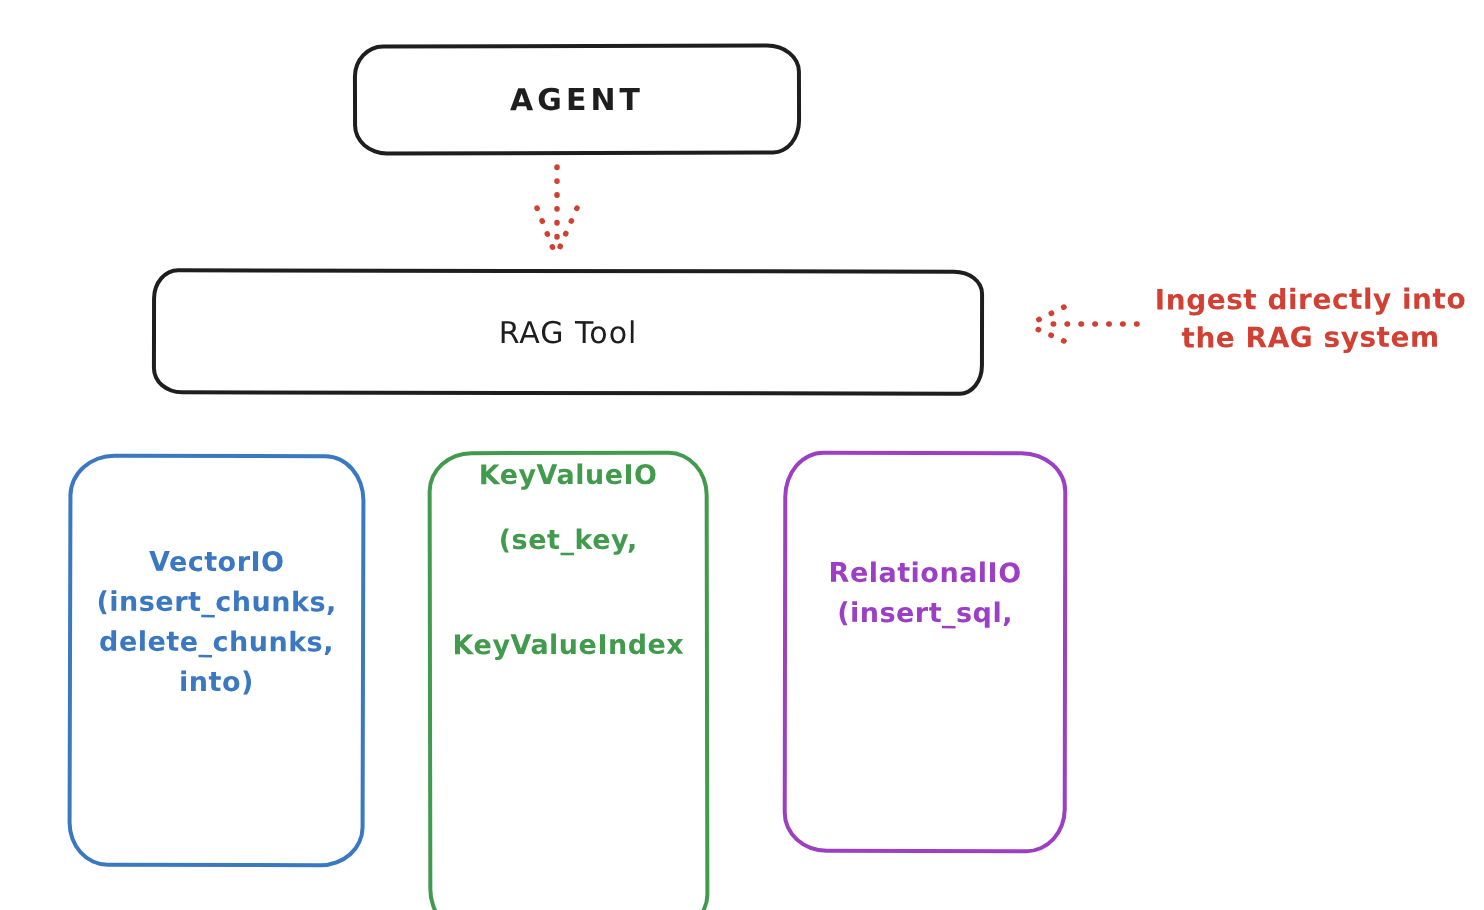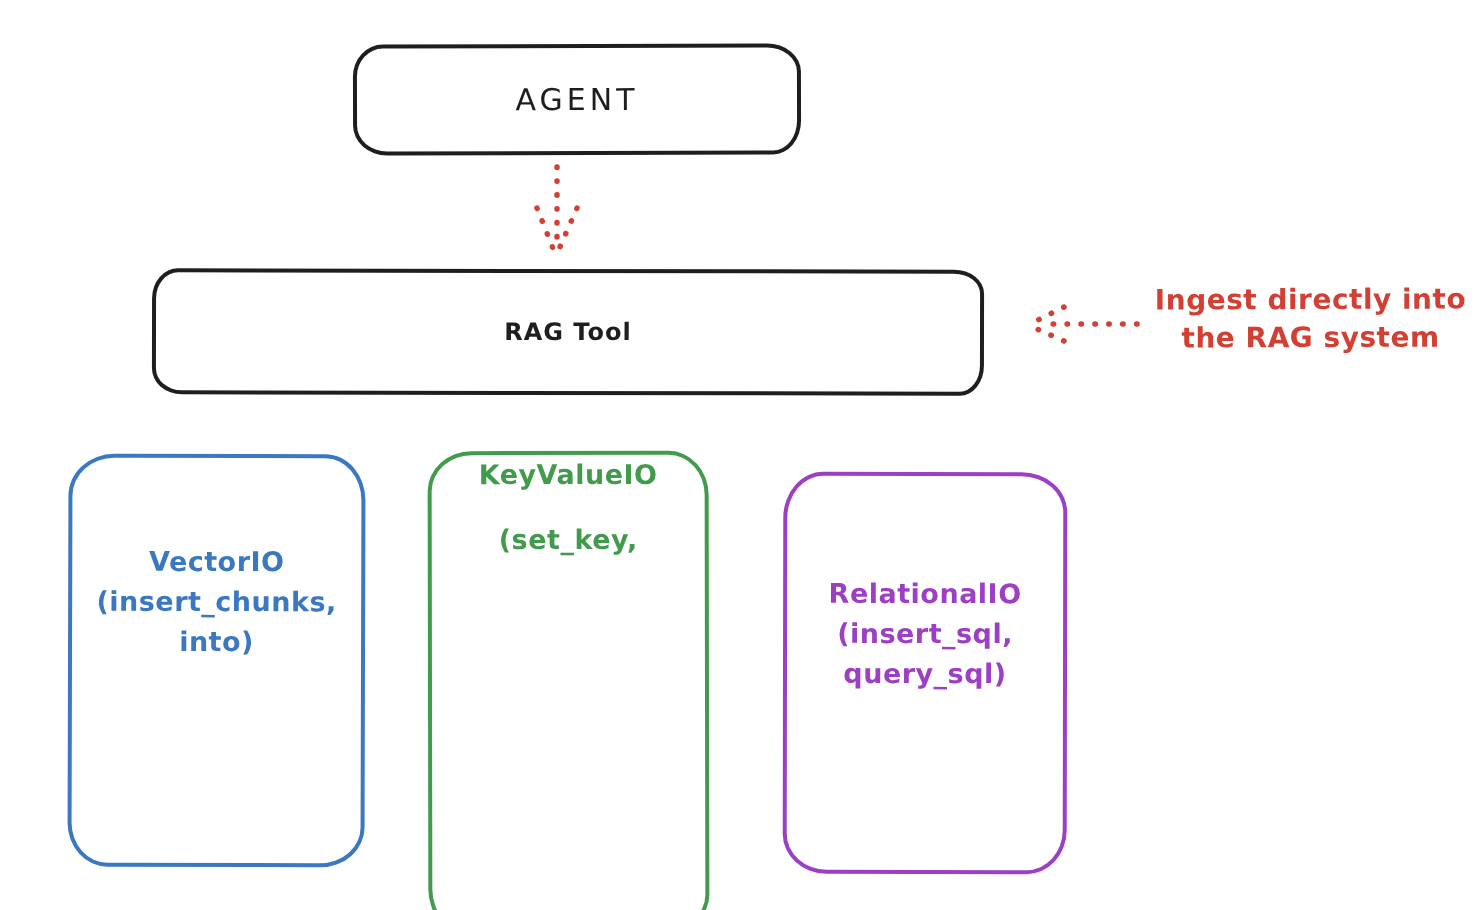--- a/index.html
+++ b/index.html
@@ -29,32 +29,32 @@
     color: #1e1e1e;
   }
   .agent-node {
     left: 353px; top: 44px;
     width: 448px; height: 111px;
     border-radius: 30px 34px 28px 34px / 32px 28px 34px 30px;
     transform: rotate(-0.15deg);
   }
   .agent-node .label {
     font-size: 30px;
-    font-weight: 400;
+    font-weight: 700;
     letter-spacing: 4px;
   }
   .rag-node {
     left: 152px; top: 269px;
     width: 832px; height: 126px;
     border-radius: 26px 30px 24px 30px / 30px 24px 30px 26px;
     transform: rotate(0.1deg);
   }
   .rag-node .label {
-    font-size: 24px;
-    font-weight: 700;
+    font-size: 30px;
+    font-weight: 400;
     letter-spacing: 1px;
   }
   
   .backend {
     flex-direction: column;
     align-items: center;
     justify-content: flex-start;
     text-align: center;
     font-size: 27px;
     font-weight: 600;
@@ -80,21 +80,20 @@
     gap: 25px;
   }
   .relational-node {
     left: 783px; top: 451px;
     width: 284px; height: 402px;
     border: 4px solid #9c3fc4;
     color: #9c3fc4;
     border-radius: 40px 46px 40px 44px / 46px 40px 44px 40px;
     padding-top: 98px;
     transform: rotate(0.1deg);
-    margin-top: 21px;
   }
   .bline { display: block; }
   .index-label { display: block; margin-top: 40px; }
   
   .arrow {
     position: absolute;
   }
   .arrow path {
     fill: none;
     stroke: #d23f33;
@@ -145,27 +144,28 @@
   </svg>
 
   <div class="annotation">
     <span class="ann-line">Ingest directly into</span>
     <span class="ann-line">the RAG system</span>
   </div>
 
   <div class="node backend vector-node">
     <span class="bline">VectorIO</span>
     <span class="bline">(insert_chunks,</span>
+    <span class="bline">delete_chunks,</span>
     <span class="bline">into)</span>
   </div>
 
   <div class="node backend keyvalue-node">
     <span class="bline">KeyValueIO</span>
     <span class="bline">(set_key,</span>
+    <span class="index-label">KeyValueIndex</span>
   </div>
 
   <div class="node backend relational-node">
     <span class="bline">RelationalIO</span>
     <span class="bline">(insert_sql,</span>
-    <span class="bline">query_sql)</span>
   </div>
 
 </div>
 
 </body></html>

